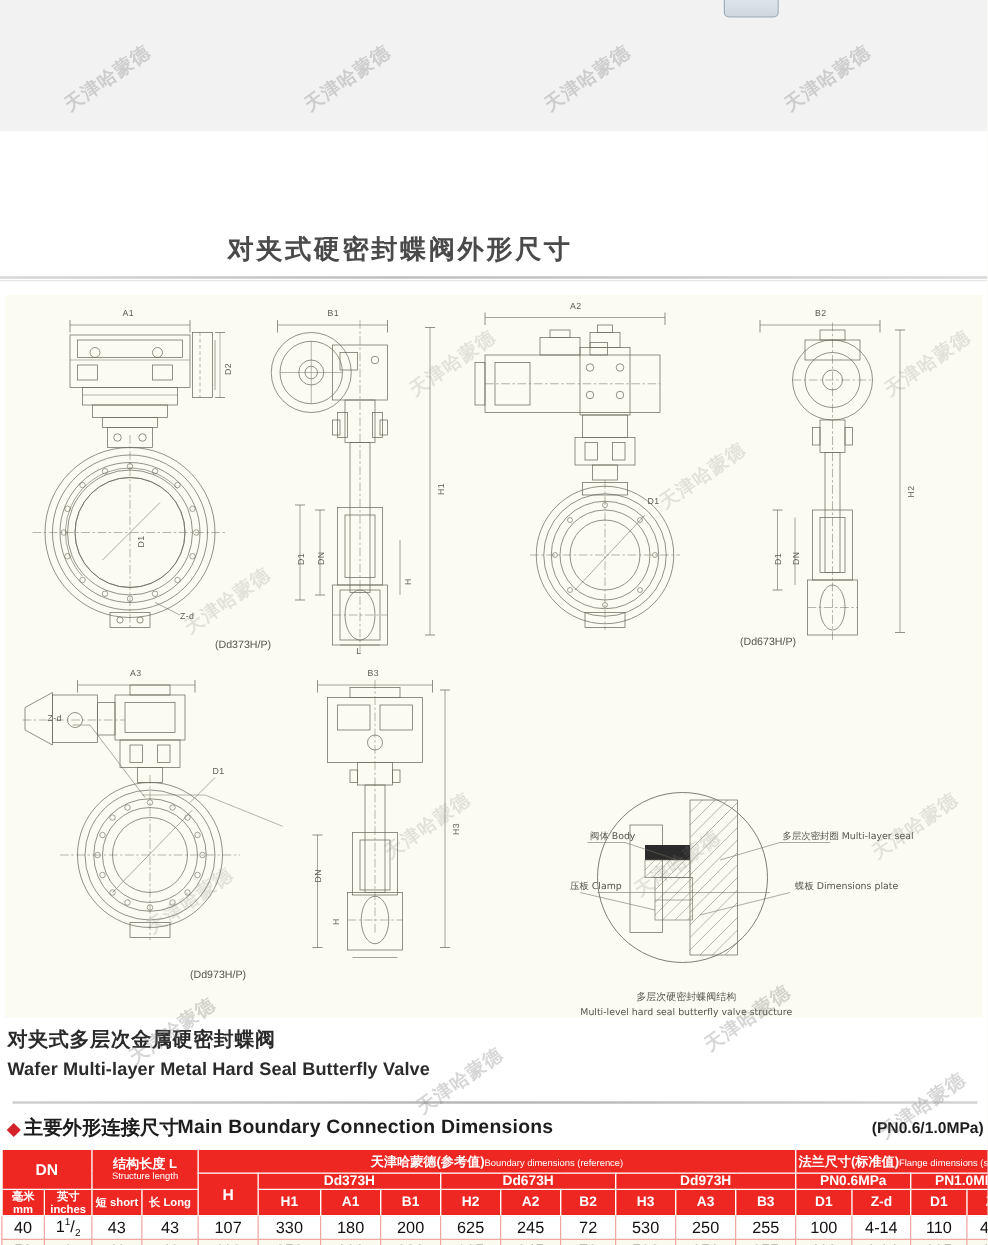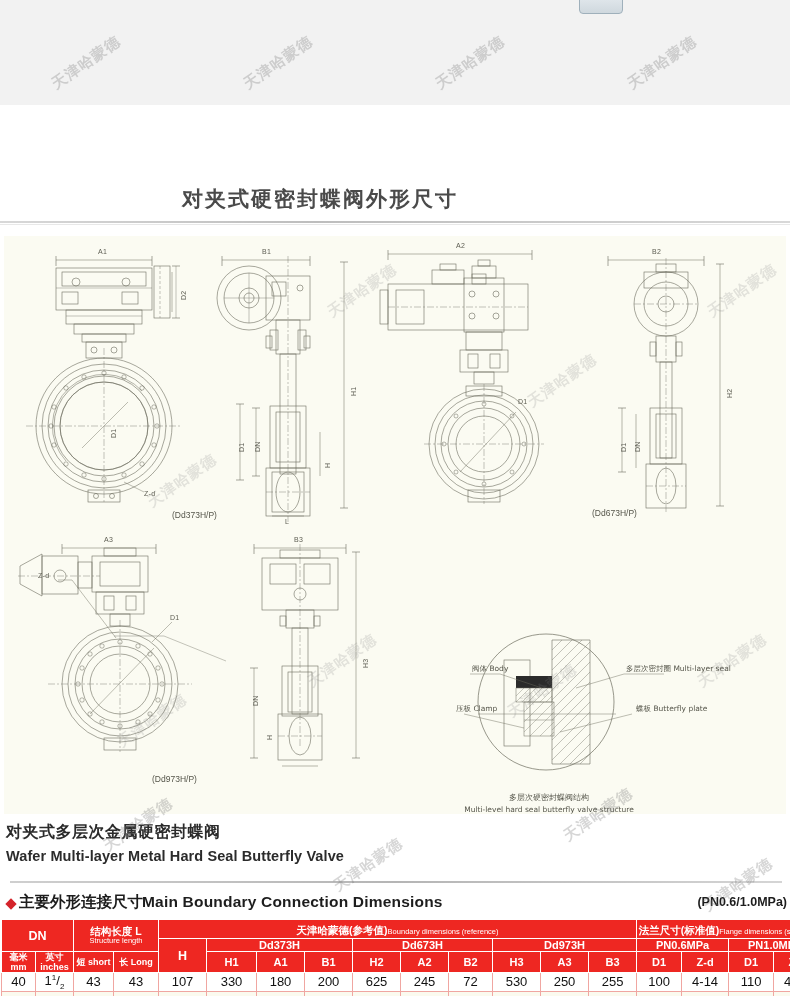--- a/index.html
+++ b/index.html
@@ -539,21 +539,21 @@
 
   <div class="lbl" style="left:290px;top:300px;">B3</div>
   <div class="lbl lbl-v" style="left:358px;top:432px;">H3</div>
   <div class="lbl lbl-v" style="left:248px;top:470px;">DN</div>
   <div class="lbl lbl-v" style="left:262px;top:504px;">H</div>
 
   
   <div class="detail-lbl" style="left:468px;top:428px;">阀体 Body</div>
   <div class="detail-lbl" style="left:622px;top:428px;">多层次密封圈 Multi-layer seal</div>
   <div class="detail-lbl" style="left:452px;top:468px;">压板 Clamp</div>
-  <div class="detail-lbl" style="left:632px;top:468px;">蝶板 Butterfly plate</div>
+  <div class="detail-lbl" style="left:632px;top:468px;">蝶板 Dimensions plate</div>
   <div class="detail-cap" style="left:460px;top:556px;width:170px;">多层次硬密封蝶阀结构</div>
   <div class="detail-cap" style="left:450px;top:568px;width:190px;font-size:7.5px;">Multi-level hard seal butterfly valve structure</div>
 
   
   <div class="wm light" style="left:140px;top:260px;">天津哈蒙德</div>
   <div class="wm light" style="left:320px;top:70px;">天津哈蒙德</div>
   <div class="wm light" style="left:520px;top:160px;">天津哈蒙德</div>
   <div class="wm light" style="left:700px;top:70px;">天津哈蒙德</div>
   <div class="wm light" style="left:110px;top:500px;">天津哈蒙德</div>
   <div class="wm light" style="left:300px;top:440px;">天津哈蒙德</div>

